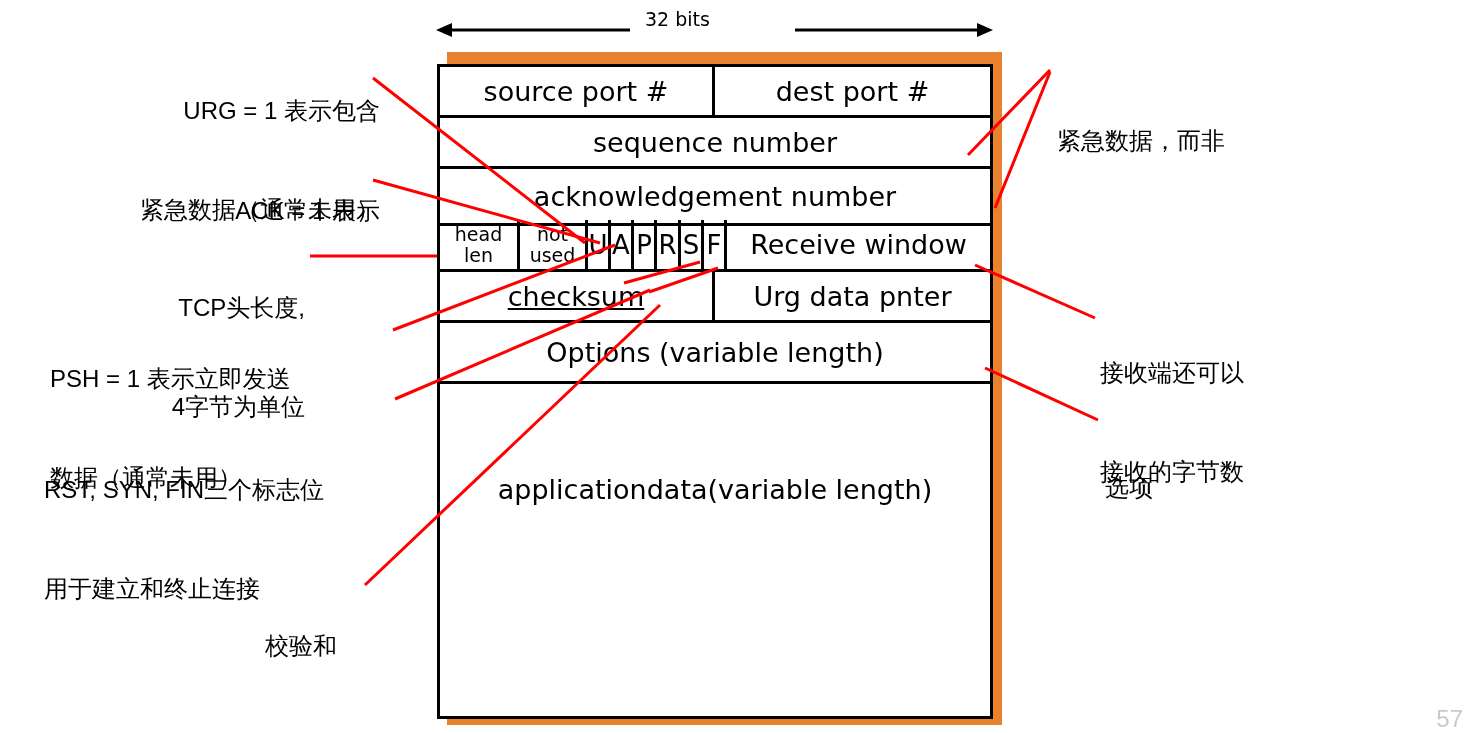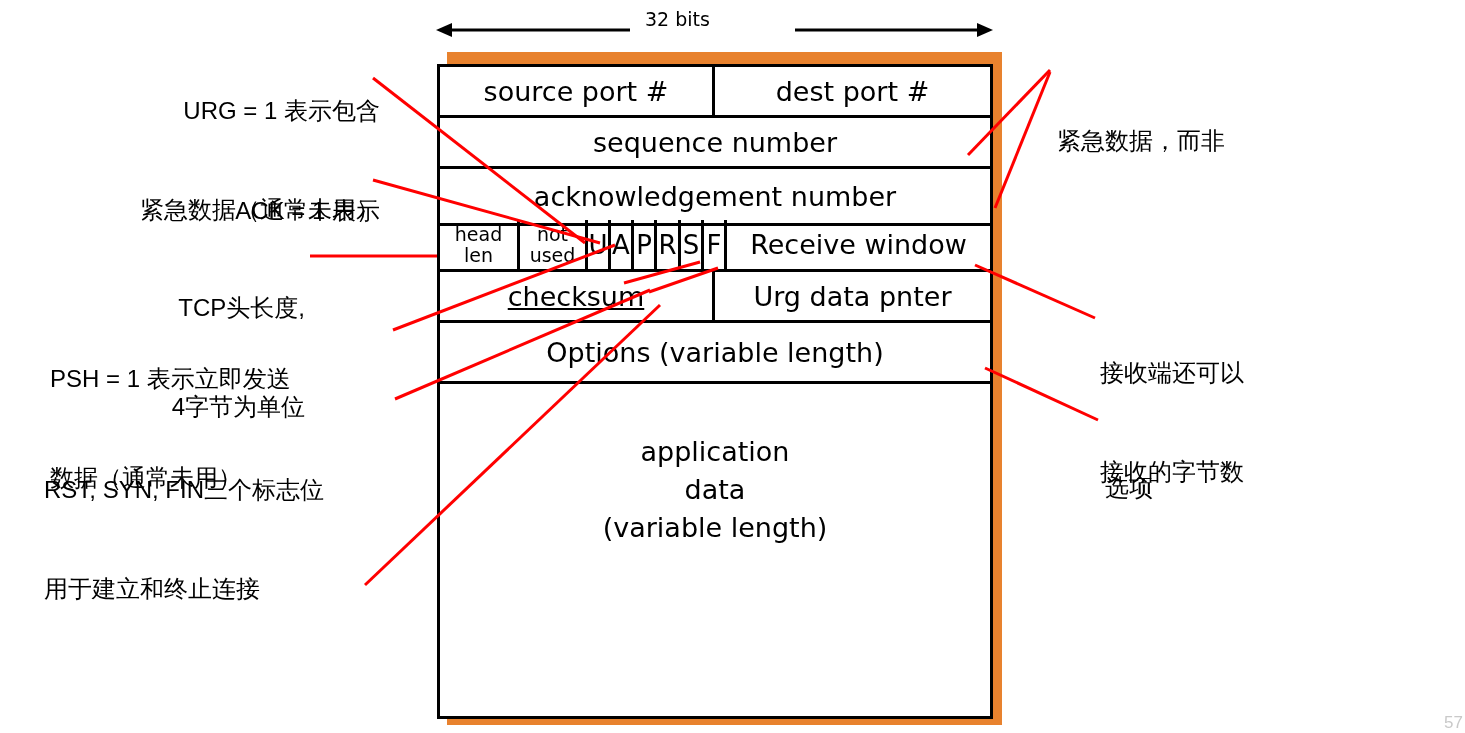--- a/index.html
+++ b/index.html
@@ -73,21 +73,20 @@
   .cell.small {
     font-size: 19px;
     line-height: 21px;
     flex-direction: column;
     justify-content: center;
   }
   .cell.flag {
     font-size: 26px;
   }
   .cell.multiline {
-    flex-direction: column;
     line-height: 38px;
   }
 
   
   #bits-label {
     position: absolute;
     left: 645px;
     top: 8px;
     font-family: "DejaVu Sans", "Liberation Sans", sans-serif;
     font-size: 19px;
@@ -100,21 +99,21 @@
     top: 0;
     width: 1465px;
     height: 733px;
     pointer-events: none;
   }
 
   #page-number {
     position: absolute;
     right: 2px;
     bottom: 0px;
-    font-size: 17px;
+    font-size: 24px;
     color: #c9c9c9;
     font-family: "Liberation Sans", sans-serif;
   }
 </style>
 </head>
 <body>
 
 <div id="stage">
 
   <div id="bits-label">32 bits</div>
@@ -218,20 +217,23 @@
   <div class="anno left-al" style="left:50px;top:296px;width:360px;">
     <div>PSH = 1 表示立即发送</div>
     <div>数据（通常未用）</div>
   </div>
 
   <div class="anno left-al" style="left:44px;top:407px;width:380px;">
     <div>RST, SYN, FIN三个标志位</div>
     <div>用于建立和终止连接</div>
   </div>
 
+  <div class="anno left-al" style="left:265px;top:563px;width:150px;">
+    <div>校验和</div>
+  </div>
 
   <div class="anno left-al" style="left:1057px;top:58px;width:260px;">
     <div>紧急数据，而非</div>
   </div>
 
   <div class="anno left-al" style="left:1100px;top:290px;width:260px;">
     <div>接收端还可以</div>
     <div>接收的字节数</div>
   </div>
 

